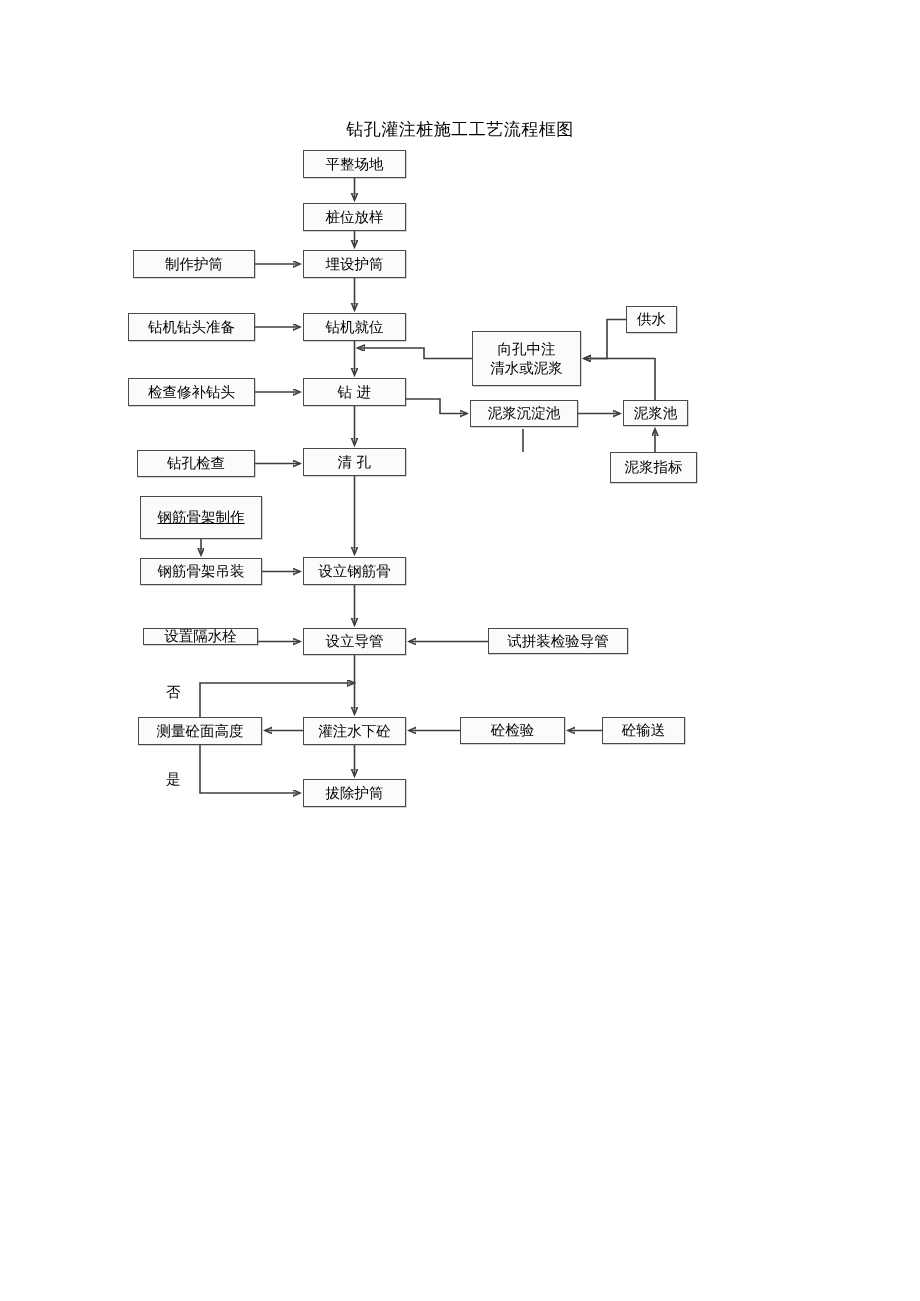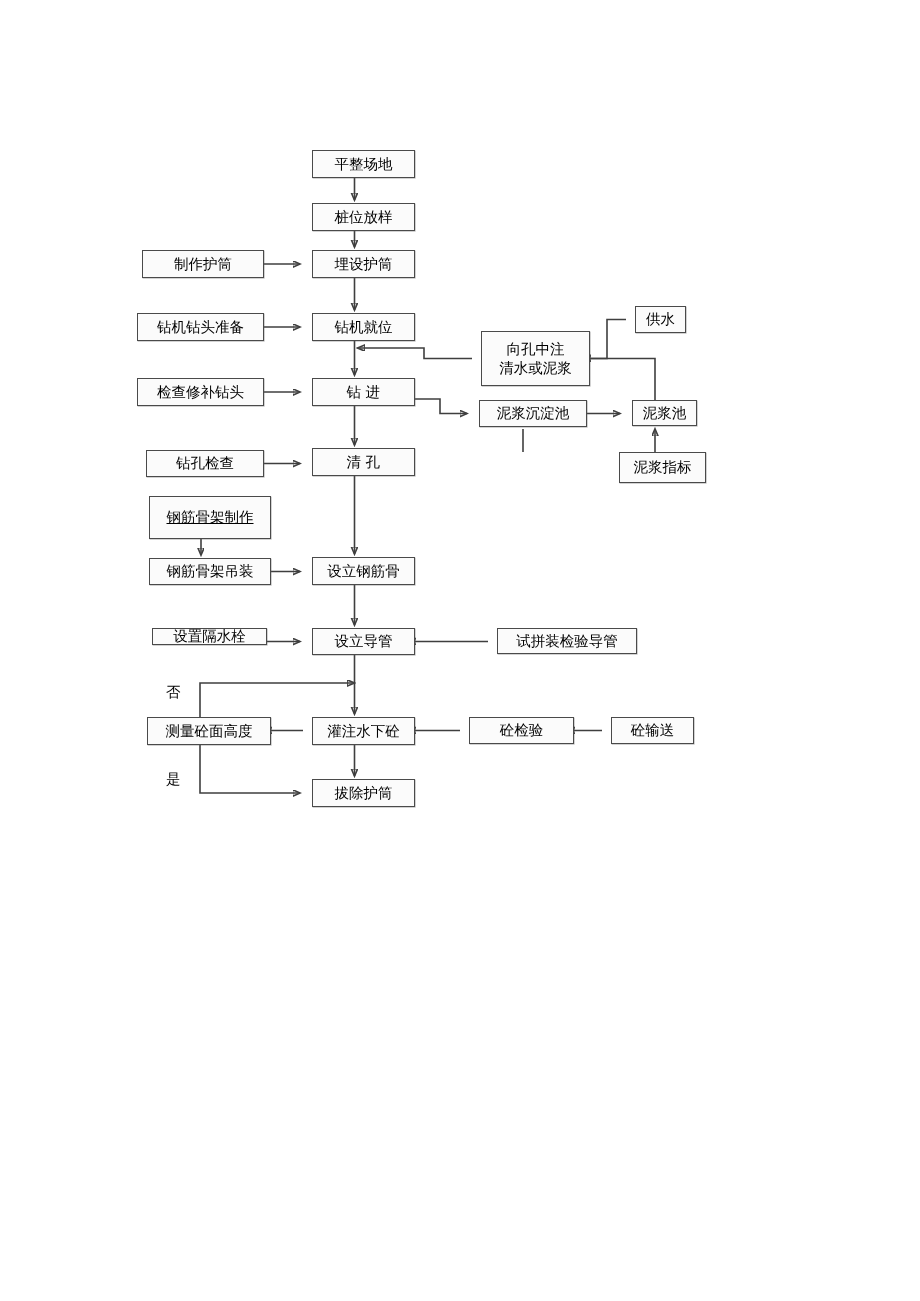--- a/index.html
+++ b/index.html
@@ -41,21 +41,20 @@
     color: #000000;
     display: flex;
     align-items: center;
     justify-content: center;
     text-align: center;
     font-size: 14.5px;
     line-height: 1.15;
     font-family: "Liberation Serif", "DejaVu Serif", serif;
     white-space: pre-line;
     box-shadow: 0.6px 0.6px 0 rgba(90,90,90,0.45);
-    margin-left: 9px;
   }
   .node.two-line { line-height: 1.28; font-size: 14.5px; }
   .node.wide-sp { letter-spacing: 0.5px; }
   .edge-label {
     position: absolute;
     font-size: 14.5px;
     color: #000000;
     font-family: "Liberation Serif", "DejaVu Serif", serif;
     white-space: nowrap;
   }
@@ -70,20 +69,21 @@
     stroke: #3f3f3f;
     stroke-width: 1.6;
     fill: none;
   }
 </style>
 </head>
 <body>
 
 <div id="page">
 
+  <div class="chart-title">钻孔灌注桩施工工艺流程框图</div>
 
   <svg class="wires" viewBox="0 0 920 1301" xmlns="http://www.w3.org/2000/svg">
     <defs>
       <marker id="ah" markerWidth="9" markerHeight="9" refX="7.4" refY="3.2" orient="auto" markerUnits="userSpaceOnUse">
         <path d="M0,0 L7.6,3.2 L0,6.4 z" fill="#3f3f3f" stroke="none"></path>
       </marker>
     </defs>
 
     <line x1="354.5" y1="178" x2="354.5" y2="200" marker-end="url(#ah)"></line>
     <line x1="354.5" y1="231" x2="354.5" y2="247" marker-end="url(#ah)"></line>

